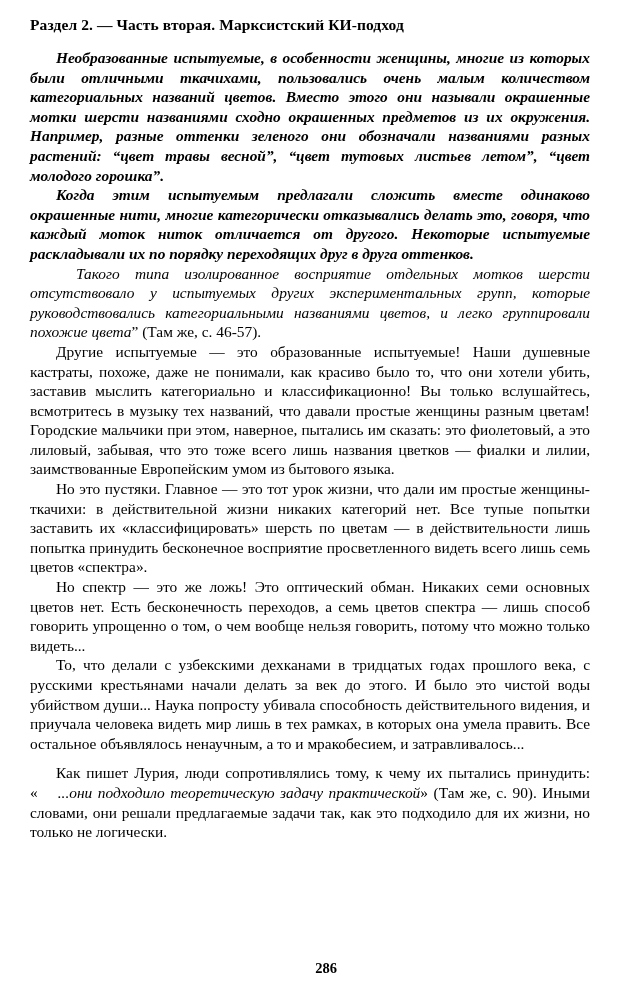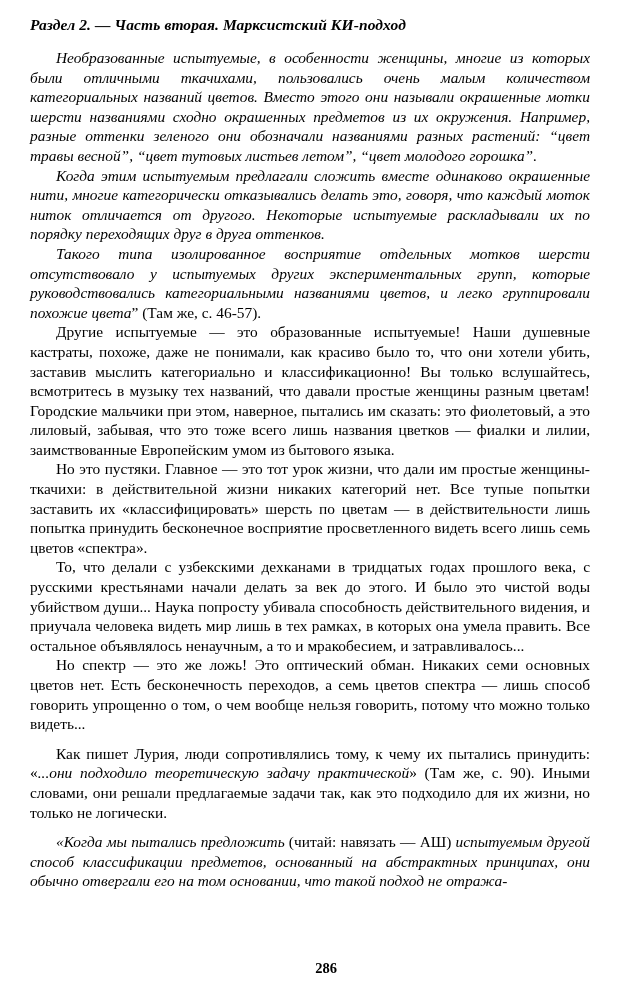--- a/index.html
+++ b/index.html
@@ -18,73 +18,70 @@
   .page {
     width: 620px;
     height: 991px;
     box-sizing: border-box;
     padding: 16px 30px 0 30px;
     position: relative;
   }
   .header {
     font-size: 15.5px;
     font-weight: bold;
-    font-style: italic;
     margin: 0 0 14px 0;
     letter-spacing: 0.1px;
     white-space: nowrap;
   }
   p {
     margin: 0;
     font-size: 15.4px;
     line-height: 19.6px;
     text-align: justify;
     text-indent: 26px;
     hyphens: manual;
   }
   p.quote {
     font-style: italic;
+    font-weight: bold;
   }
   .gap {
     height: 10px;
   }
   .pagenum {
     position: absolute;
     bottom: 14px;
     left: 16px;
     width: 620px;
     text-align: center;
     font-size: 14.5px;
     font-weight: bold;
   }
-  .mixed i { font-style: italic; }
+  .mixed i { font-style: italic; margin-left: 20px; }
 </style>
 </head>
 <body>
 
 <div class="page">
 
   <div class="header">Раздел 2. — Часть вторая. Марксистский  КИ-подход</div>
 
   <p class="quote">Необразованные испытуемые, в особенности женщины, многие из которых были отличными ткачихами, пользовались очень малым количеством категориальных названий цветов. Вместо этого они называли окрашенные мотки шерсти названиями сходно окрашенных предметов из их окружения. Например, разные оттенки зеленого они обозначали названиями разных растений: “цвет травы весной”, “цвет тутовых листьев летом”,  “цвет молодого горошка”.</p>
   <p class="quote">Когда этим испытуемым предлагали сложить вместе одинаково окрашенные нити, многие категорически отказывались делать это, говоря, что каждый моток ниток отличается от другого. Некоторые испытуемые раскладывали их по порядку переходящих друг в друга оттенков.</p>
 
   <p class="mixed"><i>Такого типа изолированное восприятие отдельных мотков шерсти отсутствовало у испытуемых других экспериментальных групп, которые руководствовались категориальными названиями цветов, и легко группировали похожие цвета</i><span>” (Там же, с. 46-57).</span></p>
 
   <p>Другие испытуемые — это образованные испытуемые! Наши душевные кастраты, похоже, даже не понимали, как красиво было то, что они хотели убить, заставив мыслить категориально и классификационно! Вы только вслушайтесь, всмотритесь в музыку тех названий, что давали простые женщины разным цветам! Городские мальчики при этом, наверное, пытались им сказать: это фиолетовый, а это лиловый, забывая, что это тоже всего лишь названия цветков — фиалки и лилии, заимствованные Европейским умом из бытового языка.</p>
   <p>Но это пустяки. Главное — это тот урок жизни, что дали им простые женщины-ткачихи: в действительной жизни никаких категорий нет. Все тупые попытки заставить их «классифицировать» шерсть по цветам — в действительности лишь попытка принудить бесконечное восприятие просветленного видеть всего лишь семь цветов «спектра».</p>
+  <p>Но спектр — это же ложь! Это оптический обман. Никаких семи основных цветов нет. Есть бесконечность переходов, а семь цветов спектра — лишь способ говорить упрощенно о том, о чем вообще нельзя говорить, потому что можно только видеть...</p>
   <p>То, что делали с узбекскими дехканами в тридцатых годах прошлого века, с русскими крестьянами начали делать за век до этого. И было это чистой воды убийством души... Наука попросту убивала способность действительного видения, и приучала человека видеть мир лишь в тех рамках, в которых она умела править. Все остальное объявлялось ненаучным, а то и мракобесием, и затравливалось...</p>
-  <p>Но спектр — это же ложь! Это оптический обман. Никаких семи основных цветов нет. Есть бесконечность переходов, а семь цветов спектра — лишь способ говорить упрощенно о том, о чем вообще нельзя говорить, потому что можно только видеть...</p>
 
   <div class="gap"></div>
 
   <p class="mixed">
     <span>Как пишет Лурия, люди сопротивлялись тому, к чему их пытались принудить: «</span><i>...они подходило теоретическую задачу практической</i><span>» (Там же, с. 90). Иными словами, они решали предлагаемые задачи так, как это подходило для их жизни, но только не логически.</span>
   </p>
 
   <div class="gap"></div>
 
-  <p class="mixed">
-    <i>«Когда мы пытались предложить</i><span> (читай: навязать — АШ) </span><i>испытуемым другой способ классификации предметов, основанный на абстрактных принципах, они обычно отвергали его на том основании, что такой подход не отража-</i>
-  </p>
 
   <div class="pagenum">286</div>
 </div>
 
 </body></html>

